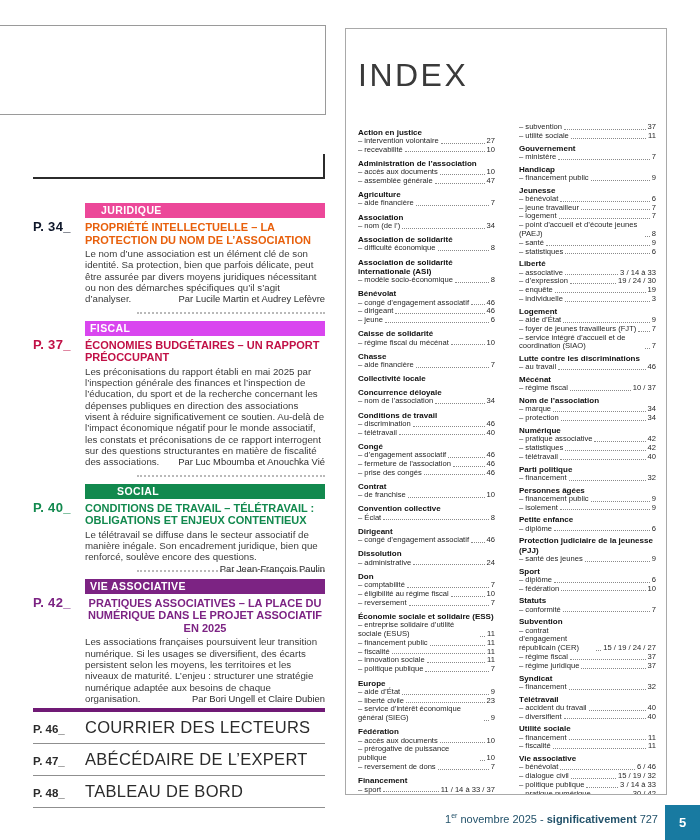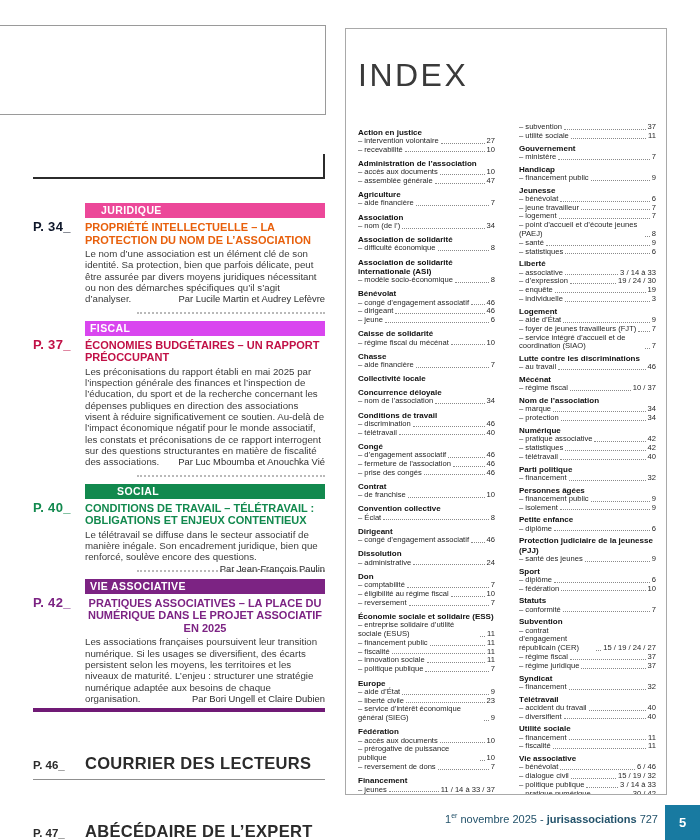--- a/index.html
+++ b/index.html
@@ -38,21 +38,21 @@
   .abody { font-size:9.7px; line-height:11.3px; color:#3b3b3b; margin-top:2px; }
   .byline { float:right; font-size:9.4px; color:#2e2e2e; padding-left:6px; }
   .sep { border-top:2px dotted #b9b9b9; margin:7px 0 7px 52px; }
   .article:last-child .sep { display:none; }
   .rubrique-list { border-top:4px solid #701a75; margin-top:4px; }
   .rubrique {
     display:flex; align-items:baseline; border-bottom:1px solid #8f8f8f;
     padding:6px 0 6px;
   }
   .rub-p { width:52px; flex:0 0 52px; font-size:11.5px; font-weight:700; color:#2b2b2b; }
-  .rub-t { font-size:16.5px; font-weight:700; color:#2b2b2b; letter-spacing:.3px;margin-top:36px; }
+  .rub-t { font-size:16.5px; font-weight:400; color:#2b2b2b; letter-spacing:.3px; }
   
   .index-panel {
     position:absolute; left:345px; top:28px; width:322px; height:767px;
     box-sizing:border-box; border:1px solid #a9a9a9; padding:16px 10px 0 12px;
     overflow:hidden; background:#fff;
   }
   .index-title {
     font-size:32px; line-height:36px; letter-spacing:2.5px; color:#3a3a3a;
     font-weight:400; margin:12px 0 30px;
   }
@@ -479,21 +479,21 @@
     <span class="idots"></span>
     <span class="ipg">7</span>
   </div>
 </div>
   </div>
 
   <div class="igroup">
     <div class="iterm">Financement</div>
     <div>
   <div class="ientry">
-    <span class="ilbl">– jeunes</span>
+    <span class="ilbl">– sport</span>
     <span class="idots"></span>
     <span class="ipg">11 / 14 à 33 / 37</span>
   </div>
 </div>
   </div>
 
 </div>
       <div class="index-col" id="index-col-1">
   <div class="igroup">
 
@@ -867,17 +867,17 @@
     <span class="idots"></span>
     <span class="ipg">3 / 15 / 19 / 24 / 27</span>
   </div>
 </div>
   </div>
 </div>
     </div>
   </div>
 
   <div class="footer">
-    <span><span>1</span><sup>er</sup><span> novembre 2025 - </span></span><span class="brand">jurisassociations</span><span> 727</span>
+    <span><span>1</span><sup>er</sup><span> novembre 2025 - </span></span><span class="brand">significativement</span><span> 727</span>
   </div>
   <div class="page-tab" style="background: rgb(24, 122, 161);">5</div>
 
 </div>
 
 </body></html>

